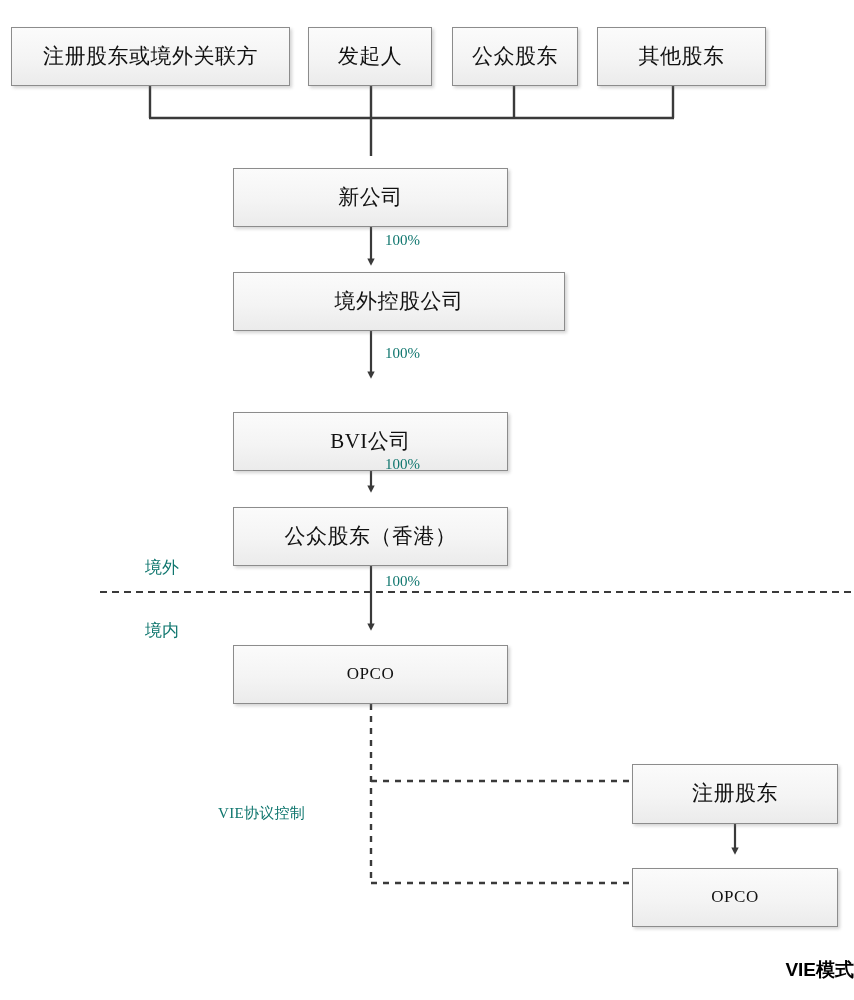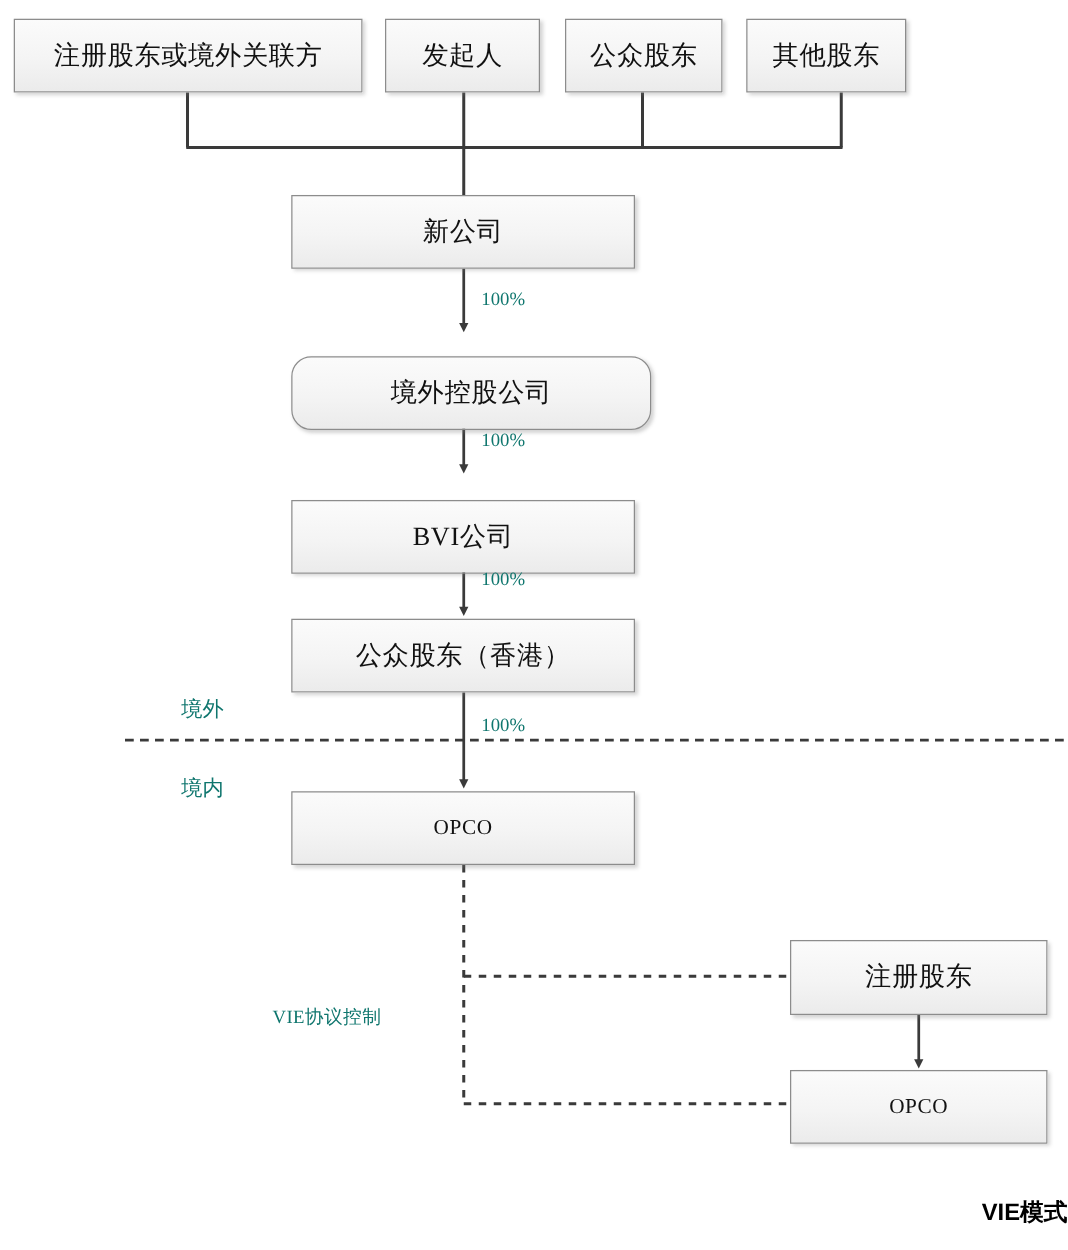--- a/index.html
+++ b/index.html
@@ -28,20 +28,21 @@
     box-sizing: border-box;
     border: 1px solid #8c8c8c;
     background: linear-gradient(180deg, #fbfbfb 0%, #f4f4f4 55%, #ebebeb 100%);
     box-shadow: 2px 2px 3px rgba(120,120,120,0.32);
     display: flex;
     align-items: center;
     justify-content: center;
     color: #111111;
     line-height: 1.1;
     white-space: nowrap;
+    margin-top: 12px;
   }
   .node.cjk   { font-size: 21px; letter-spacing: 0.5px; }
   .node.latin { font-size: 17px; letter-spacing: 0.5px; }
   .caption {
     position: absolute;
     color: #0f766e;
     white-space: nowrap;
   }
   .caption.pct    { font-size: 15px; }
   .caption.region { font-size: 17px; }
@@ -94,24 +95,24 @@
       <line x1="371" y1="781" x2="632" y2="781"></line>
       <line x1="371" y1="883" x2="632" y2="883"></line>
     </g>
 
     <line x1="735" y1="812" x2="735" y2="851" stroke="#3a3a3a" stroke-width="2.2" marker-end="url(#arrowhead)"></line>
   </svg>
 
   <div class="node cjk" style="left:11px;  top:15px; width:279px; height:59px;">注册股东或境外关联方</div>
   <div class="node cjk" style="left:452px; top:15px; width:126px; height:59px;">公众股东</div>
   <div class="node cjk" style="left:308px; top:15px; width:124px; height:59px;">发起人</div>
-  <div class="node cjk" style="left:597px; top:15px; width:128px; height:59px;">其他股东</div>
+  <div class="node cjk" style="left:597px; top:15px; width:169px; height:59px;">其他股东</div>
 
   <div class="node cjk" style="left:233px; top:156px; width:275px; height:59px;">新公司</div>
-  <div class="node cjk" style="left:233px; top:285px; width:288px; height:59px;border-radius:16px;">境外控股公司</div>
+  <div class="node cjk" style="left:233px; top:260px; width:332px; height:59px;">境外控股公司</div>
   <div class="node cjk" style="left:233px; top:400px; width:275px; height:59px;">BVI公司</div>
   <div class="node cjk" style="left:233px; top:495px; width:275px; height:59px;">公众股东（香港）</div>
   <div class="node latin" style="left:233px; top:633px; width:275px; height:59px;">OPCO</div>
 
   <div class="caption pct" style="left:385px; top:232px;">100%</div>
   <div class="caption pct" style="left:385px; top:345px;">100%</div>
   <div class="caption pct" style="left:385px; top:456px;">100%</div>
   <div class="caption pct" style="left:385px; top:573px;">100%</div>
 
   <div class="caption region" style="left:145px; top:556px;">境外</div>

